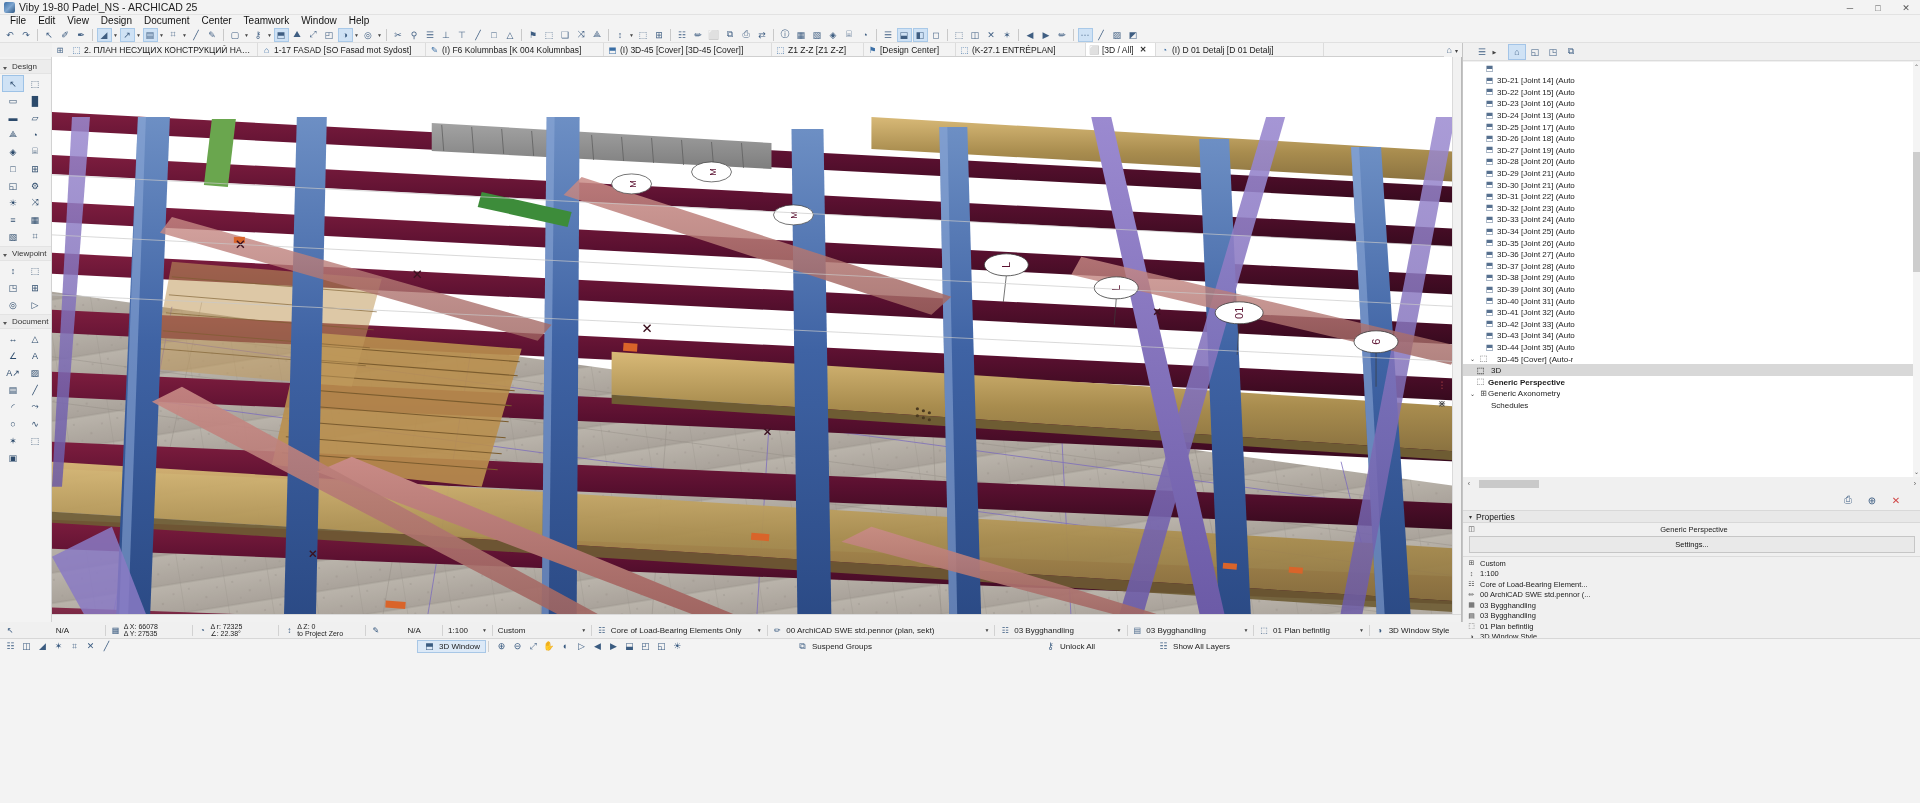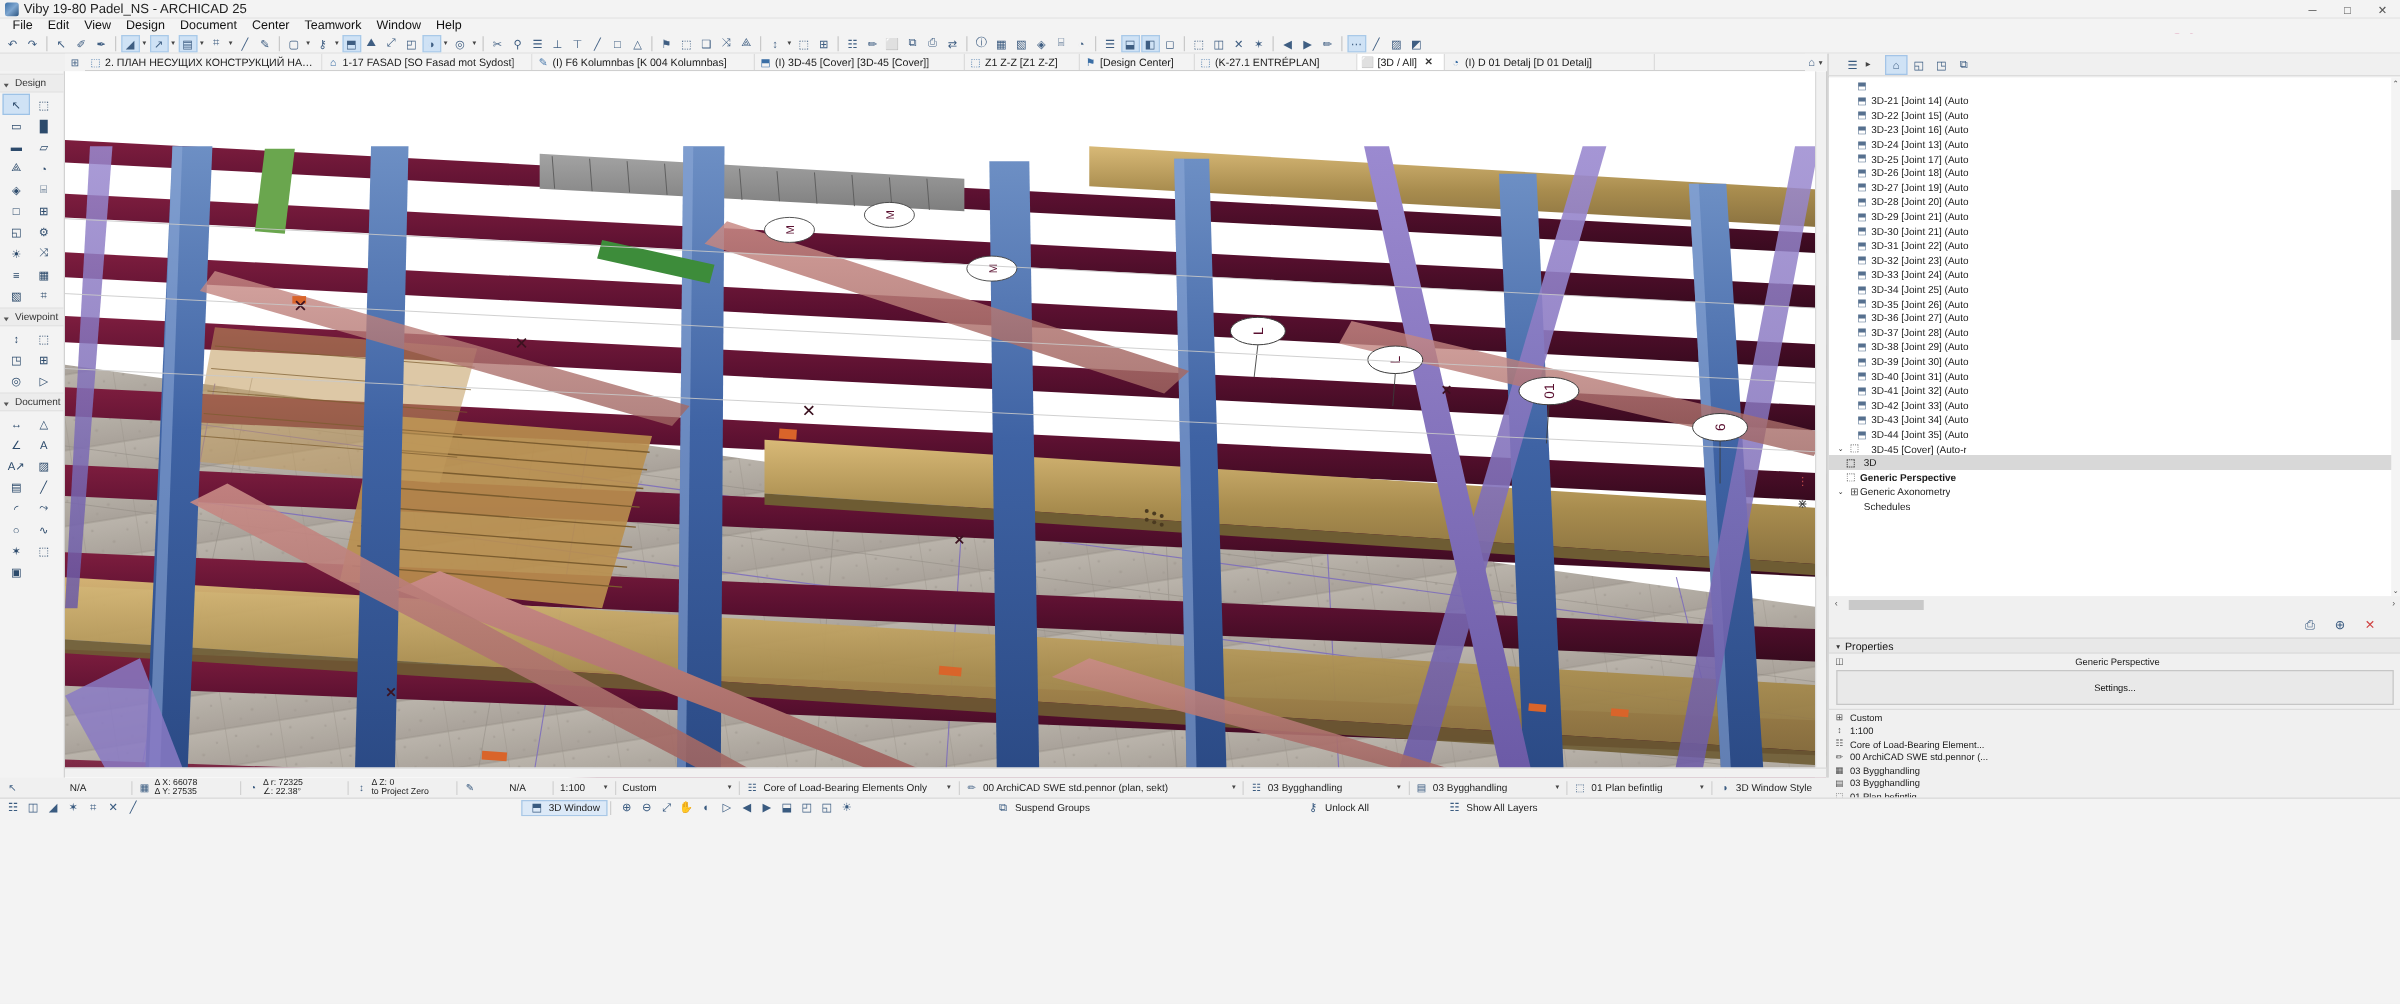--- a/index.html
+++ b/index.html
@@ -179,21 +179,21 @@
                background:#f0f0f0; }
   .prow {
     height:10.5px; display:flex; align-items:center; gap:4px;
     padding-left:4px; font-size:7.5px; color:#1b1b1b; white-space:nowrap;
   }
   .prow .pico { width:9px; height:9px; flex:none; display:flex;
                 align-items:center; justify-content:center; color:#4c4c4c; font-size:7px; }
   .prow.center { justify-content:center; gap:0; }
   .prow.center .pico { position:absolute; left:4px; }
   .settings-btn {
-    margin:1px 6px 3px 6px; height:28px; background:#e9e9e9; border:1px solid #c6c6c6;
+    margin:1px 6px 3px 6px; height:17px; background:#e9e9e9; border:1px solid #c6c6c6;
     display:flex; align-items:center; justify-content:center;
     font-size:7.5px; color:#111;
   }
   .prop-divider { height:1px; background:#dcdcdc; margin:1px 0; }
 
   
   .setbar {
     position:absolute; left:0; top:622px; width:1462px; height:16px;
   }
   .setrow {

